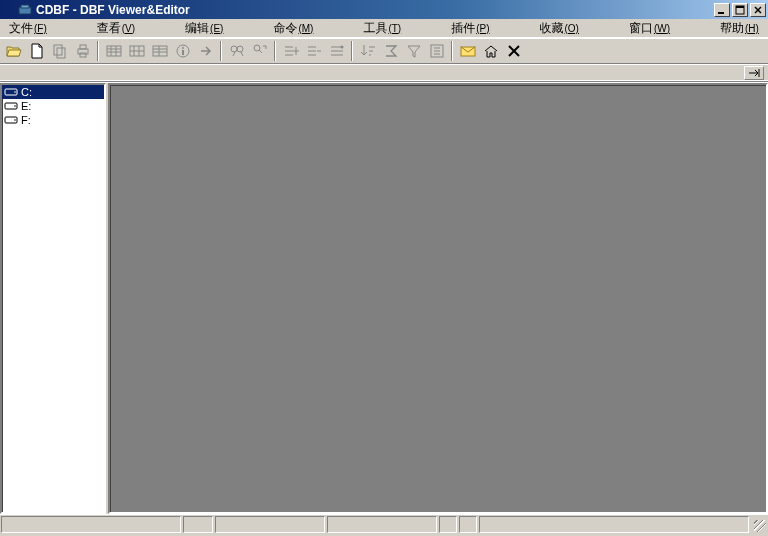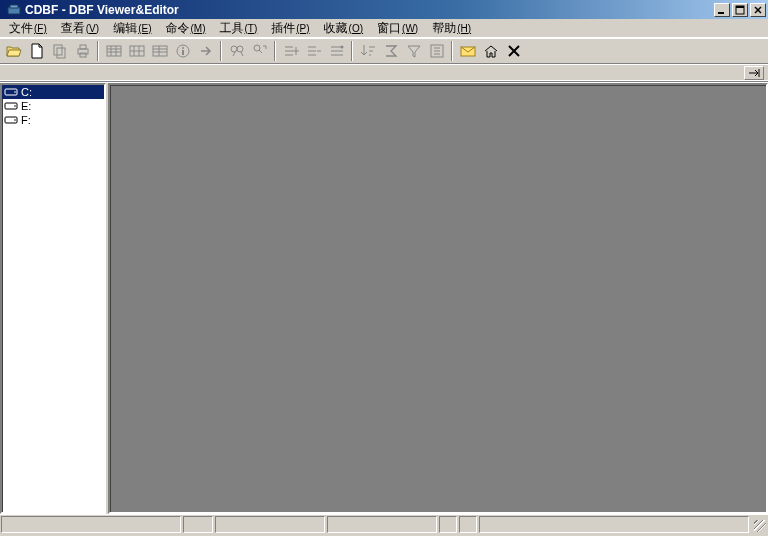--- a/index.html
+++ b/index.html
@@ -4,39 +4,40 @@
 <style>
   * { box-sizing: border-box; }
   html, body { margin: 0; padding: 0; font-family: "Tahoma", "SimSun", sans-serif; font-size: 12px; overflow: hidden; }
   body { width: 768px; height: 536px; background: #d4d0c8; }
 
   
   .titlebar {
     height: 19px;
     background: linear-gradient(90deg, #0a246a 0%, #3a6ea5 60%, #a6caf0 100%);
     color: #fff; font-weight: bold; display: flex; align-items: center;
-    padding-left: 6px;
+    padding-left: 17px;
   }
   .titlebar .app-icon { width: 16px; height: 16px; margin-right: 3px; display: flex; align-items: center; justify-content: center; }
   .titlebar .title-text { flex: 1; font-size: 12px; letter-spacing: 0; }
   .win-ctrls { display: flex; margin-right: 2px; }
   .win-btn {
     width: 16px; height: 14px;
     background: #d4d0c8;
     border: 1px solid; border-color: #fff #404040 #404040 #fff;
     margin-left: 2px; display: flex; align-items: center; justify-content: center;
     font-size: 9px; color: #000;
   }
   .win-btn svg { width: 10px; height: 10px; }
 
   
   .menubar {
     height: 19px; background: #d4d0c8;
     display: flex; align-items: center; padding: 0 2px;
     border-bottom: 1px solid #fff;
+    justify-content: space-between;
   }
   .menu-item { padding: 1px 7px; cursor: default; display: flex; align-items: baseline; }
   .mn { text-decoration: underline; font-size: 10px; margin-left: 1px; }
 
   
   .toolbar {
     height: 26px; background: #d4d0c8;
     display: flex; align-items: center; padding: 0 2px;
     border-top: 1px solid #fff;
     border-bottom: 1px solid #808080;

